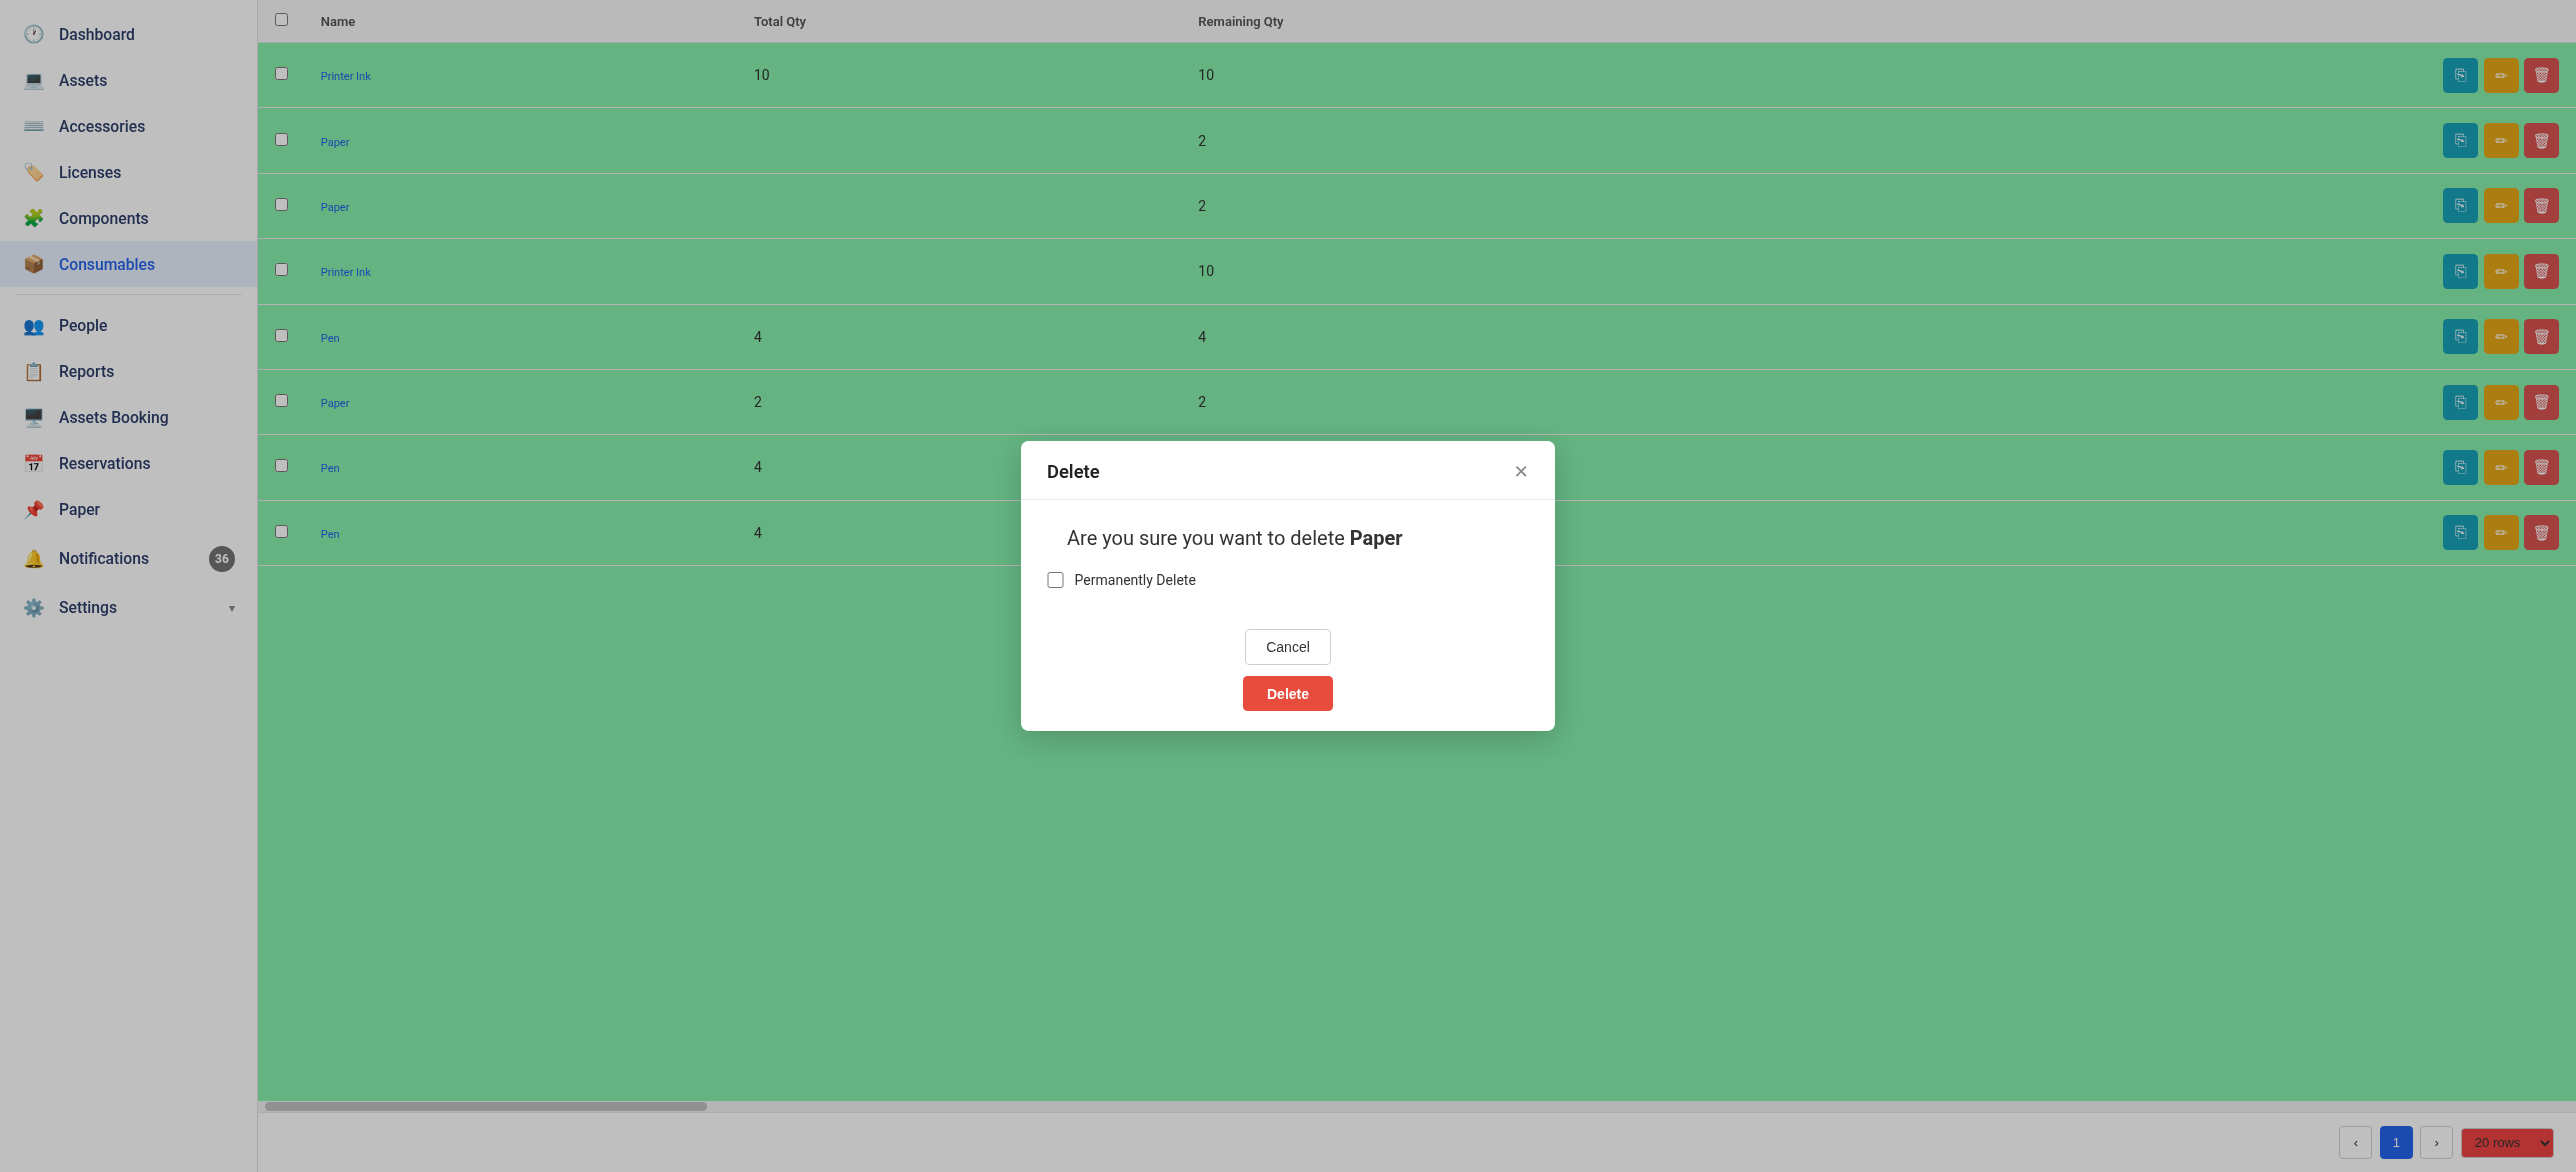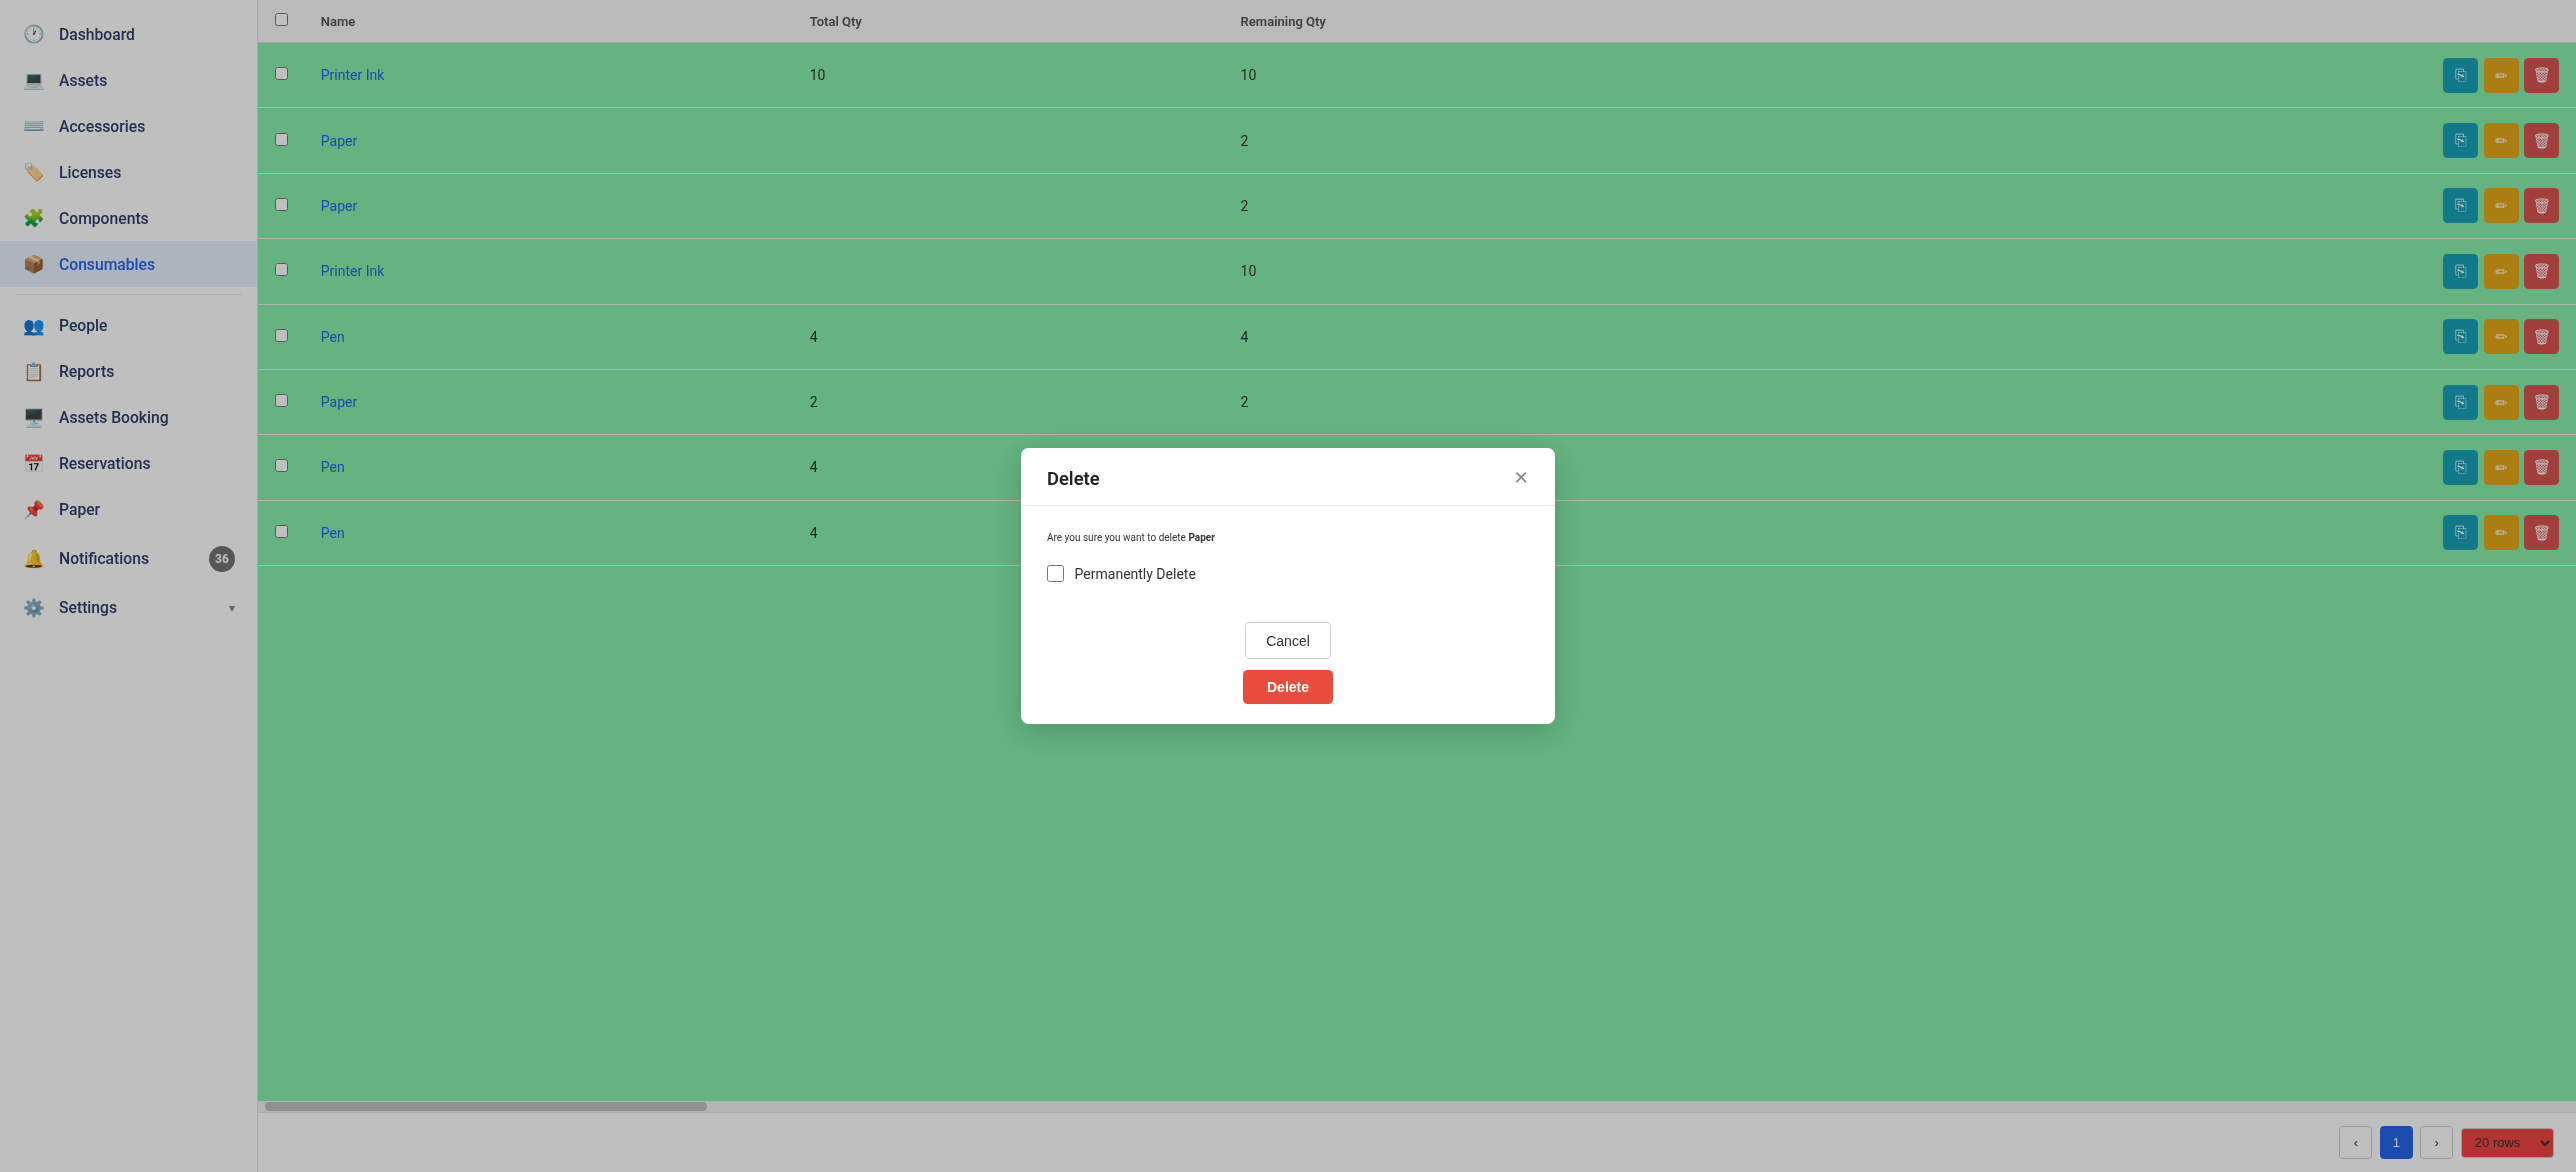--- a/index.html
+++ b/index.html
@@ -80,21 +80,21 @@
       border-bottom: 0.9px solid #f0f0f0;
     }
     tbody td {
       padding: 14.7px 16.6px;
       font-size: 14px;
       color: #333;
     }
     tbody td.link-cell a {
       color: #2563eb;
       text-decoration: none;
-      font-size: 14px;
+      font-size: 11px;
     }
     .row-actions { display: flex; gap: 5.5px; justify-content: flex-end; }
     .btn-icon {
       width: 35px;
       height: 35px;
       border: none;
       border-radius: 4.6px;
       cursor: pointer;
       display: flex;
       align-items: center;
@@ -197,23 +197,24 @@
       font-size: 18.4px;
       color: #888;
       cursor: pointer;
       line-height: 1;
       padding: 0;
     }
     .modal-body {
       padding: 26px 26px 18.4px;
     }
     .modal-message {
-      font-size: 10px;
+      font-size: 20px;
       color: #333;
       margin-bottom: 22px;
+      margin-left: 20px;
     }
     .modal-message strong { font-weight: 700; }
     .permanently-delete-row {
       display: flex;
       align-items: center;
       gap: 11px;
       margin-bottom: 7.4px;
     }
     .perm-checkbox {
       width: 16.6px;

